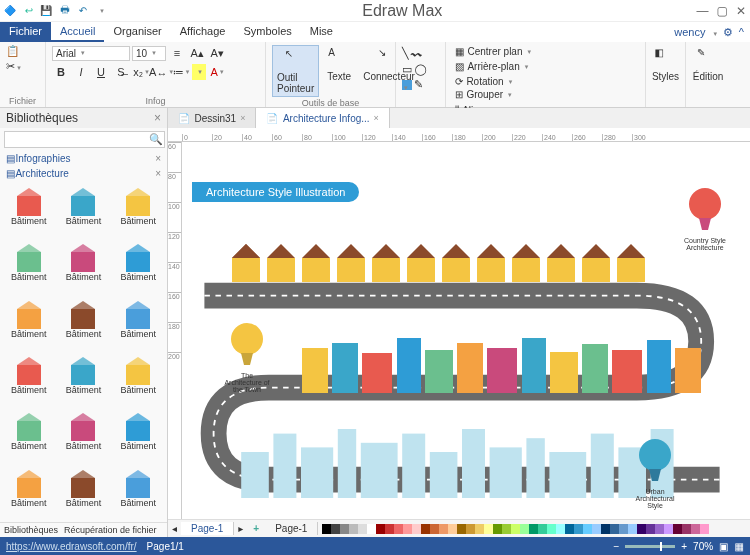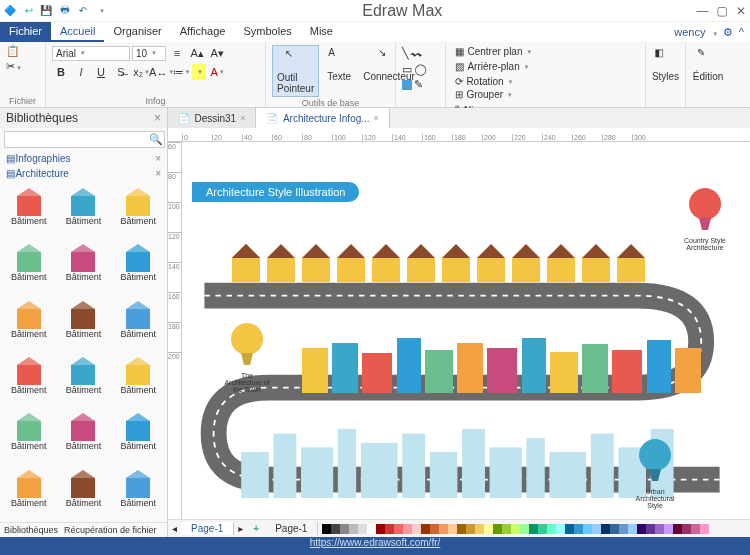--- a/index.html
+++ b/index.html
@@ -76,21 +76,21 @@
 
 
 .page-tabs { height: 18px; display: flex; align-items: center; font-size: 10px; background: #f5f5f5; border-top: 1px solid #ddd; }
 .page-tab { padding: 1px 10px; border-right: 1px solid #ccc; }
 .page-tab.active { background: #fff; color: #2b579a; }
 .plus { color: #4a9; padding: 0 6px; font-weight: bold; }
 .color-strip { display: flex; margin-left: 4px; flex: 1; overflow: hidden; height: 10px; }
 .color-strip span { width: 9px; height: 10px; flex-shrink: 0; }
 
 
-.statusbar { height: 18px; background: #2b579a; color: #fff; font-size: 10px; display: flex; align-items: center; padding: 0 6px; gap: 10px; flex-direction: column; }
+.statusbar { height: 18px; background: #2b579a; color: #fff; font-size: 10px; display: flex; align-items: center; padding: 0 6px; gap: 10px; }
 .statusbar a { color: #cde; text-decoration: underline; }
 .status-right { margin-left: auto; display: flex; align-items: center; gap: 6px; }
 .zoom-track { width: 50px; height: 3px; background: #9bb; position: relative; }
 .zoom-track::after { content: ""; position: absolute; top: -3px; left: 35px; width: 2px; height: 9px; background: #fff; }
 </style>
 </head>
 <body>
 
 <div class="titlebar">
   <div class="qat">

